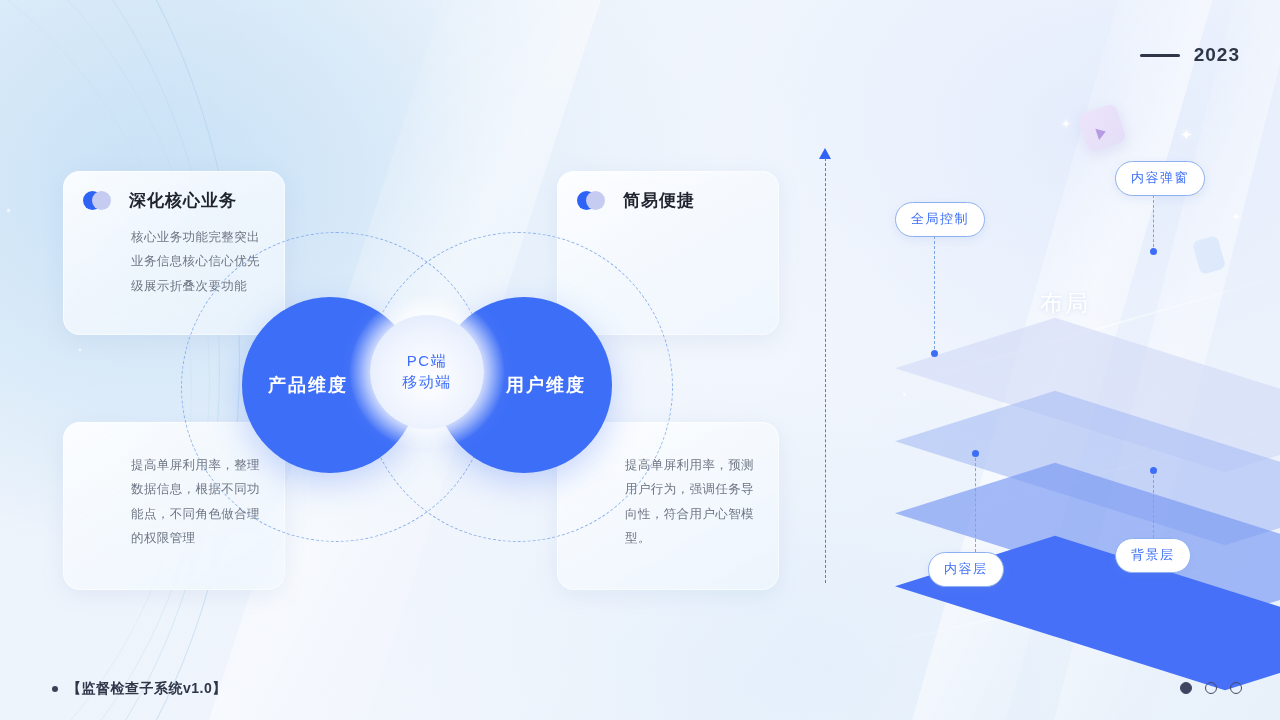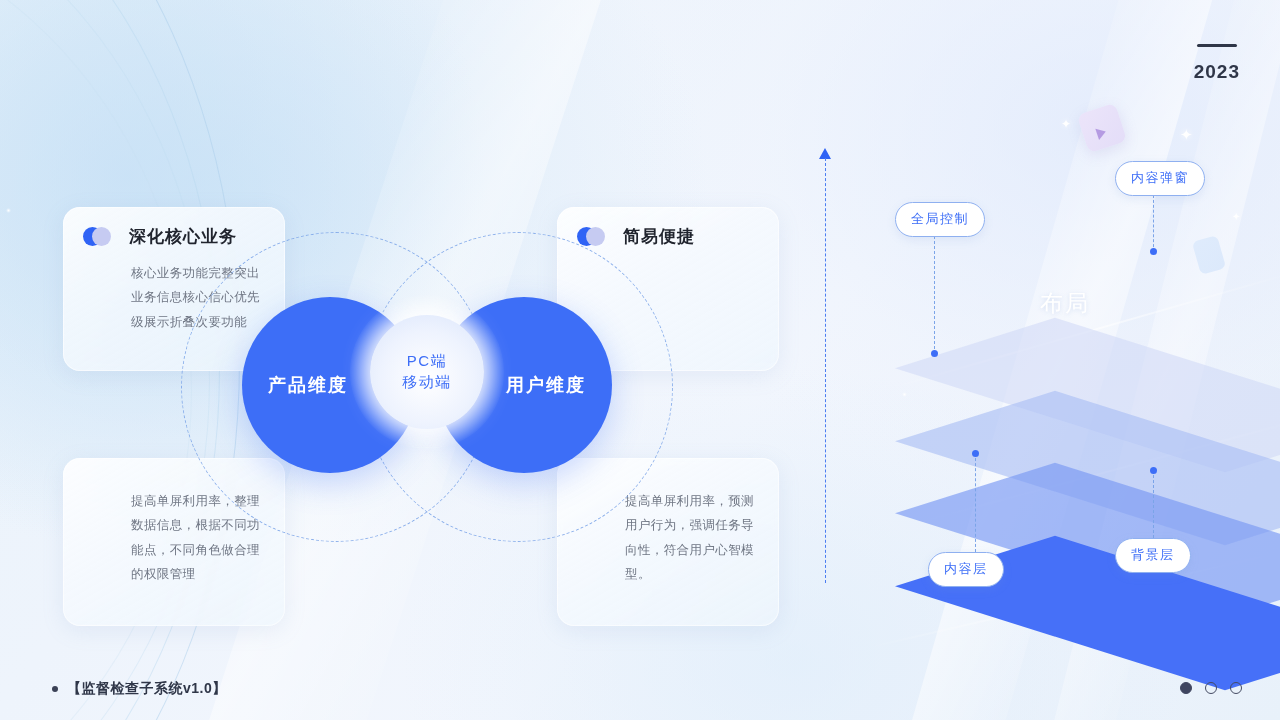--- a/index.html
+++ b/index.html
@@ -81,21 +81,21 @@
     font-size: 33px; font-weight: 700; color: #2c3245; letter-spacing: 3px;
     line-height: 1.15;
     text-shadow: 2px 2px 0 rgba(255,255,255,0.95), 3px 3px 0 rgba(190,205,225,0.55);
   }
   .sub-title {
     margin-top: 9px;
     font-size: 15px; font-weight: 700; color: #5c6273; letter-spacing: 1.3px;
   }
   .year-block {
     position: absolute; right: 40px; top: 44px;
-    display: flex; align-items: center; gap: 14px; flex-direction: column;
+    display: flex; align-items: center; gap: 14px;
   }
   .year-dash { width: 40px; height: 3px; background: #2f3648; border-radius: 2px; }
   .year-text { font-size: 19px; font-weight: 700; color: #2f3648; letter-spacing: 1px; }
 
   
   .footer { position: absolute; left: 52px; bottom: 22px; display: flex; align-items: center; gap: 9px; }
   .footer-dot { width: 6px; height: 6px; border-radius: 50%; background: #3b4156; }
   .footer-text { font-size: 14px; font-weight: 700; color: #2f3648; letter-spacing: 0.5px; }
   .pager { position: absolute; right: 38px; bottom: 26px; display: flex; align-items: center; gap: 13px; }
   .pg { width: 12px; height: 12px; border-radius: 50%; border: 1.6px solid #454b63; }
@@ -103,21 +103,20 @@
 
   
   .card {
     position: absolute;
     width: 222px;
     border-radius: 17px;
     background: linear-gradient(150deg, rgba(255,255,255,0.88) 0%, rgba(246,250,254,0.80) 45%, rgba(238,246,253,0.72) 100%);
     box-shadow: 0 5px 22px rgba(120,155,200,0.13), inset 0 0 0 1px rgba(255,255,255,0.55);
     padding: 18px 20px 20px 20px;
     backdrop-filter: blur(3px);
-    margin-top: 36px;
   }
   .card-c1 { left: 63px;  top: 171px; height: 164px; }
   .card-c2 { left: 557px; top: 171px; height: 164px; }
   .card-c3 { left: 63px;  top: 422px; height: 168px; }
   .card-c4 { left: 557px; top: 422px; height: 168px; }
   .card-head { display: flex; align-items: center; gap: 12px; }
   .card-icon { position: relative; width: 34px; height: 19px; flex: 0 0 auto; }
   .card-icon .c-dark {
     position: absolute; left: 0; top: 0; width: 19px; height: 19px;
     border-radius: 50%; background: #2f63f5;

